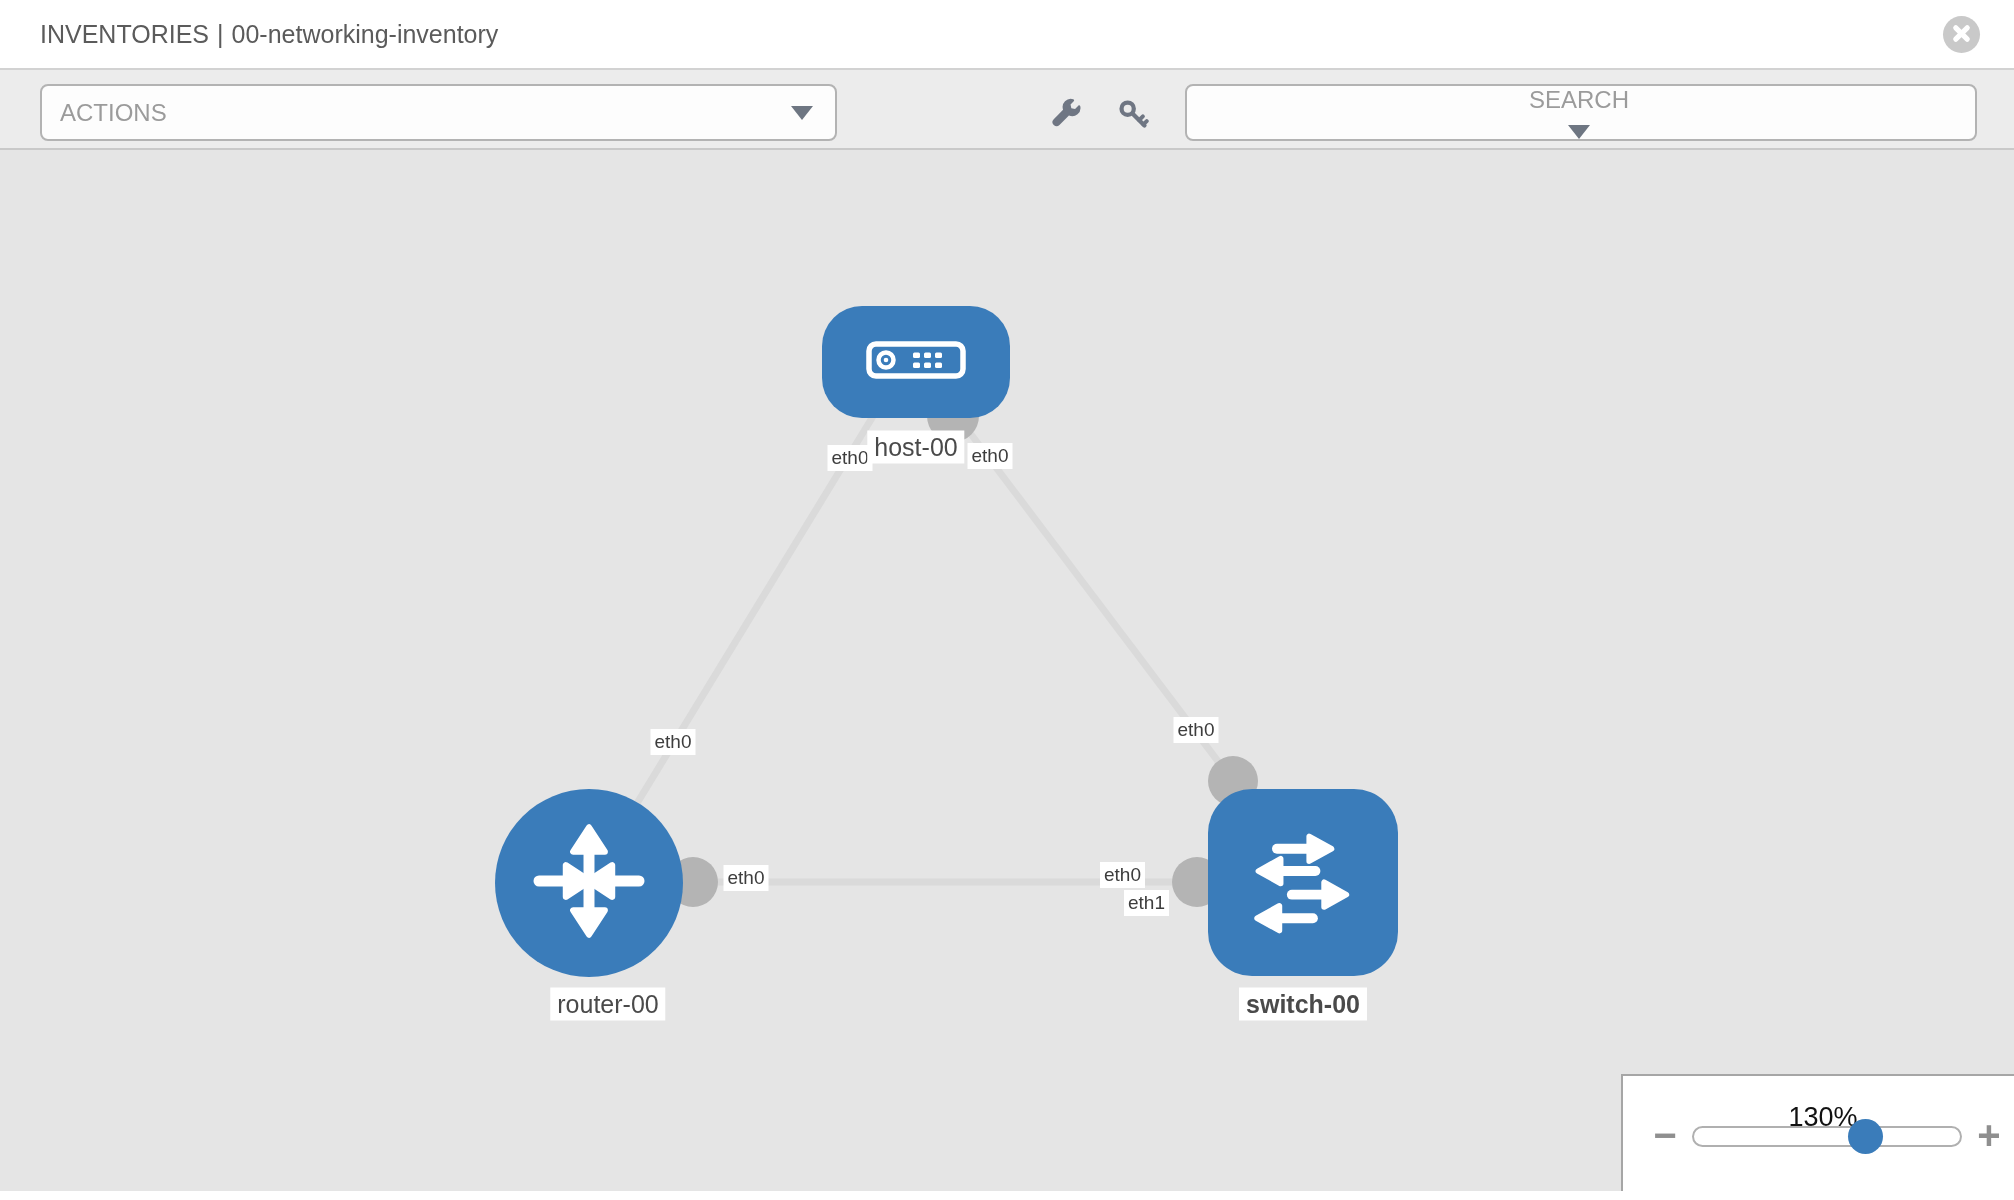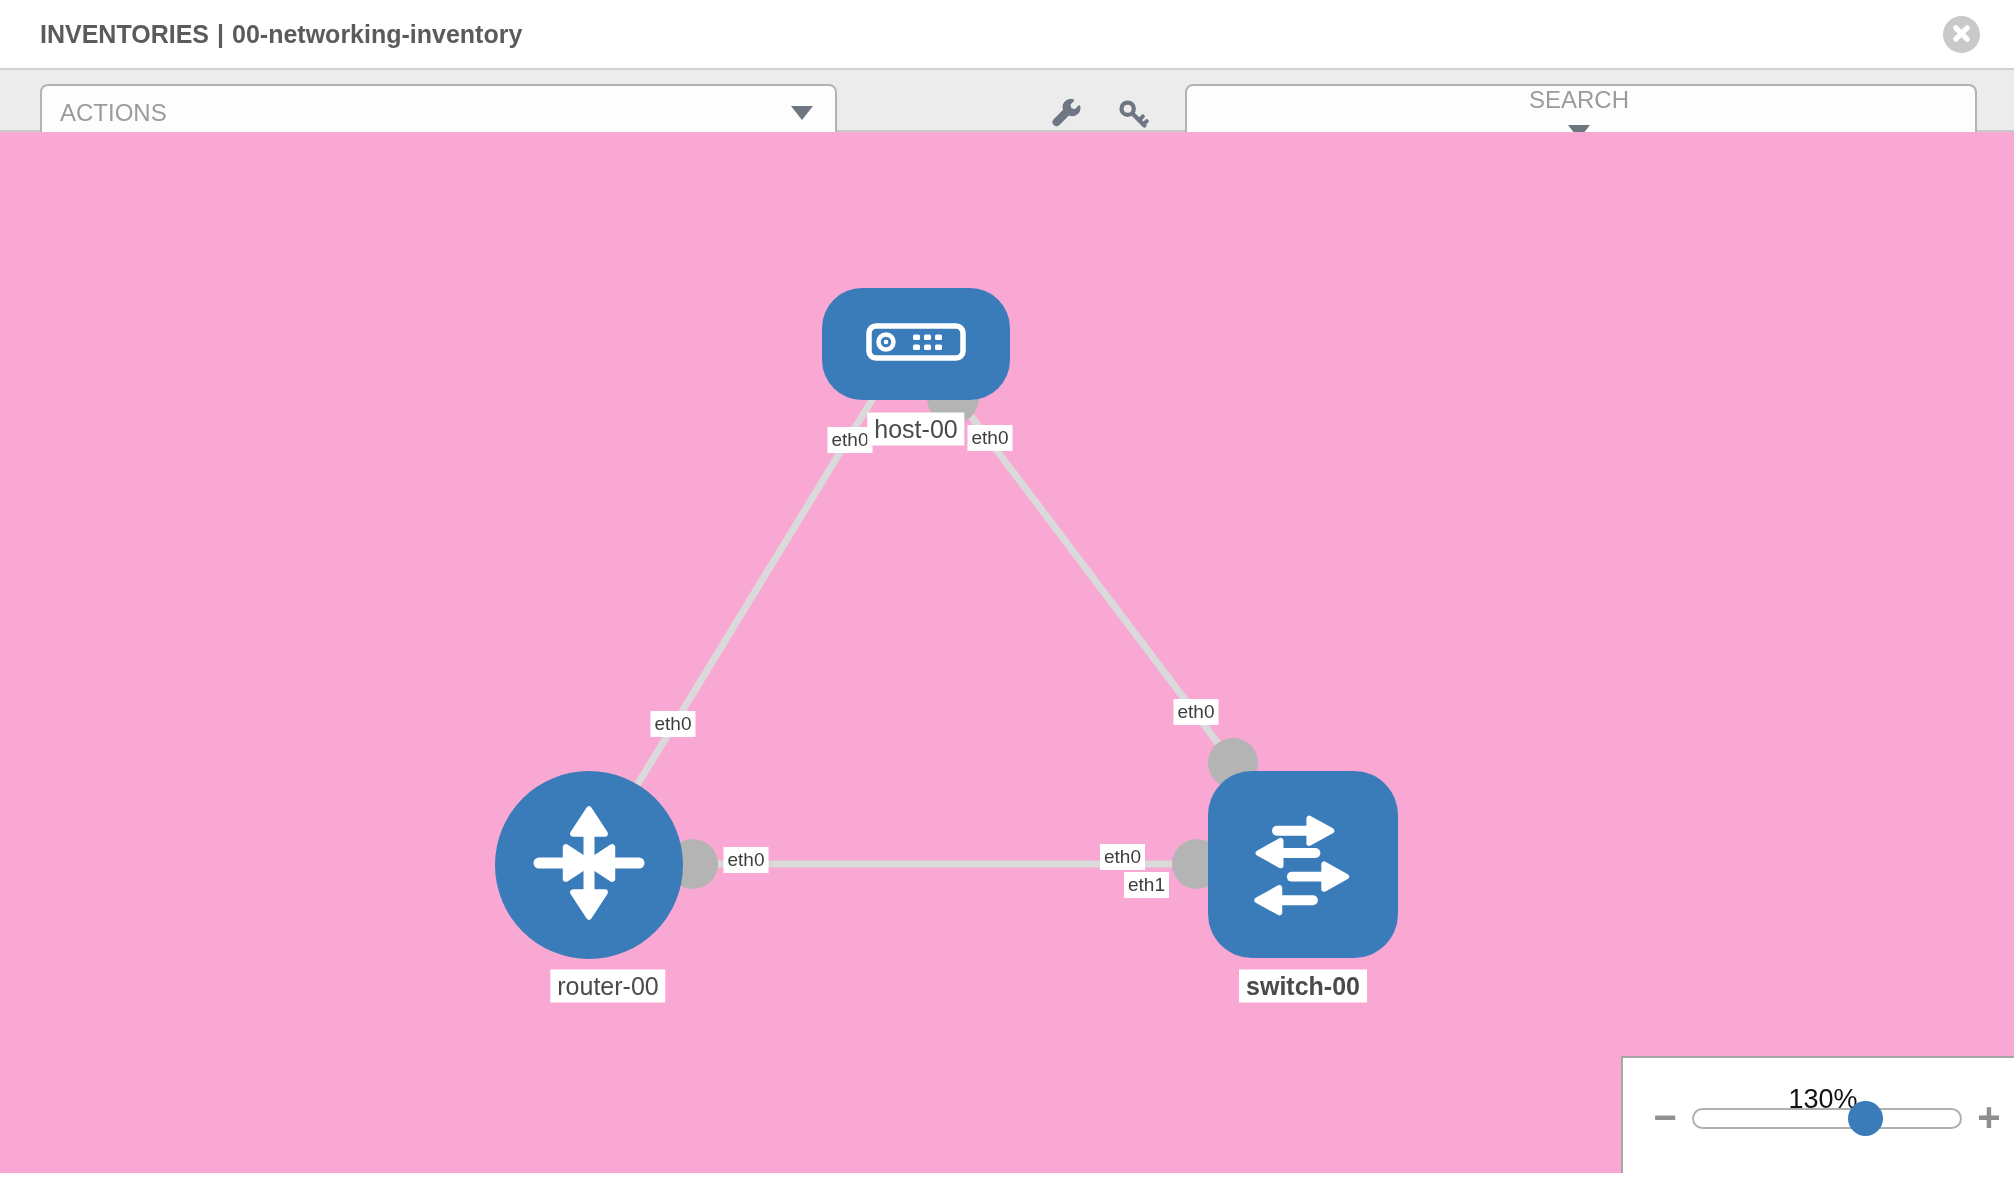--- a/index.html
+++ b/index.html
@@ -10,32 +10,32 @@
     background: #ffffff;
   }
 
   
   .header {
     position: relative; height: 70px; background: #ffffff;
     border-bottom: 2px solid #d2d2d2;
   }
   .title {
     position: absolute; left: 40px; top: 50%; transform: translateY(-50%);
-    font-size: 25px; font-weight: bold; color: #5b5b5b; white-space: nowrap;
+    font-size: 25px; font-weight: normal; color: #5b5b5b; white-space: nowrap;
   }
   .title .sep { padding: 0 8px; }
   .close-btn {
     position: absolute; left: 1943px; top: 16px; width: 37px; height: 37px;
     border-radius: 50%; background: #c9c9c9; border: none;
     display: flex; align-items: center; justify-content: center; cursor: pointer;
   }
 
   
   .toolbar {
-    position: relative; height: 62px; background: #ececec;
+    position: relative; height: 80px; background: #ececec;
     border-bottom: 2px solid #c9c9c9;
   }
   .dropdown {
     position: absolute; top: 14px; height: 57px;
     background: #fdfdfd; border: 2px solid #b3b3b3; border-radius: 8px;
     display: flex; align-items: center; justify-content: space-between;
     padding: 0 22px 0 18px; font-size: 24px; color: #9b9b9b; cursor: pointer;
   }
   .dropdown-actions { left: 40px;  width: 797px; }
   .dropdown-search  { left: 1185px; width: 792px; flex-direction: column; }
@@ -47,21 +47,21 @@
   .tool-btn {
     position: absolute; top: 26px; width: 38px; height: 38px;
     background: transparent; border: none; padding: 0; cursor: pointer;
     display: flex; align-items: center; justify-content: center;
   }
   .tool-wrench { left: 1047px; }
   .tool-key    { left: 1114px; }
 
   
   .canvas {
-    position: relative; height: 1041px; background: #f9a8d4; overflow: hidden;
+    position: relative; height: 1041px; background: #e5e5e5; overflow: hidden;
   }
   .links-svg { position: absolute; left: 0; top: 0; z-index: 0; }
 
   .node { position: absolute; background: #3a7cba; z-index: 2;
           display: flex; align-items: center; justify-content: center; cursor: pointer; }
   .node-host   { left: 822px;  top: 156px; width: 188px; height: 112px; border-radius: 40px; }
   .node-router { left: 495px;  top: 639px; width: 188px; height: 188px; border-radius: 50%; }
   .node-switch { left: 1208px; top: 639px; width: 190px; height: 187px; border-radius: 44px; }
 
   .iface-label, .node-label {

